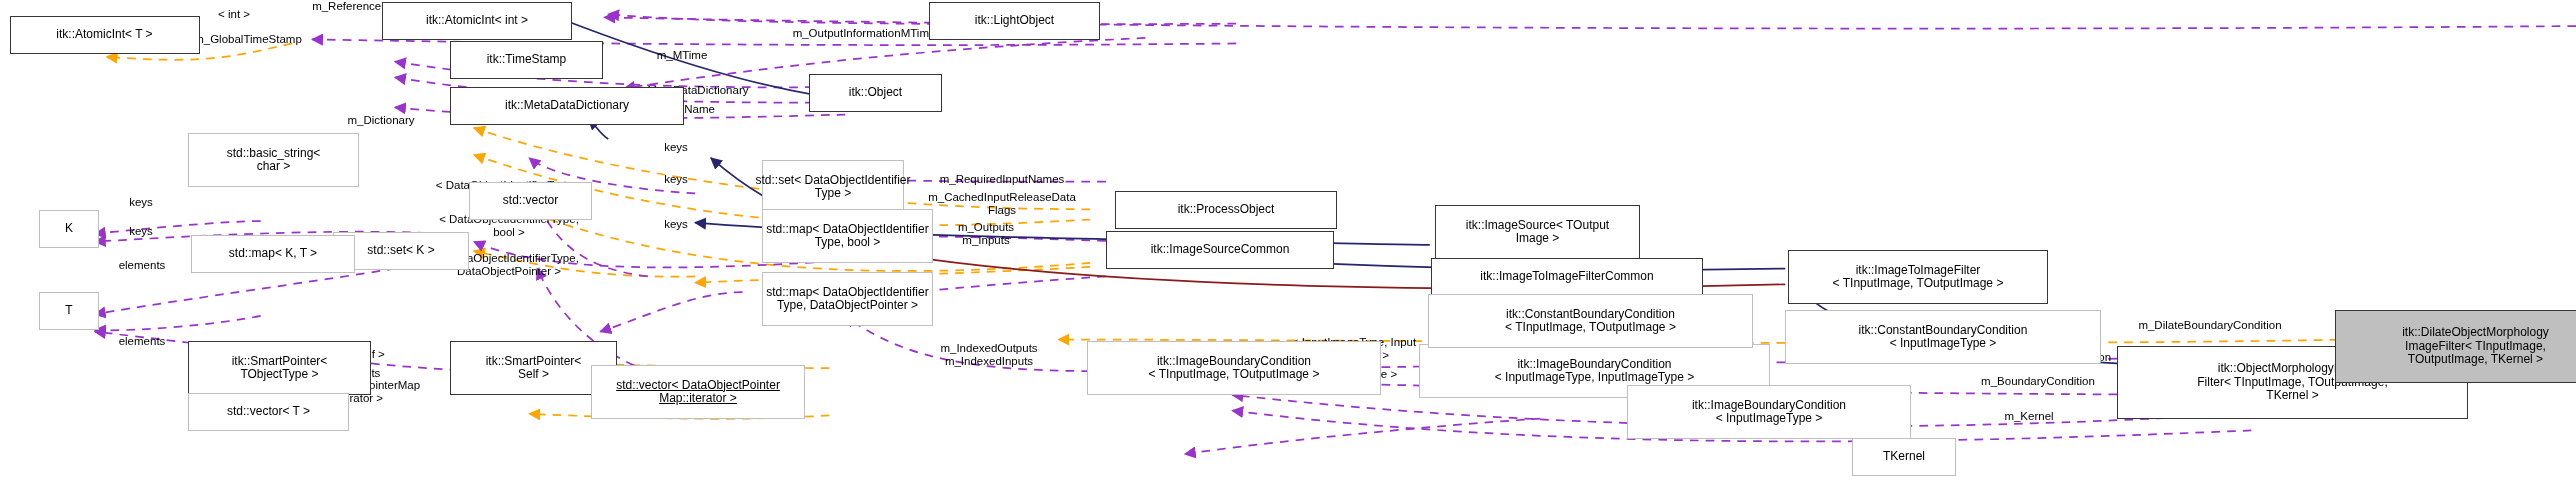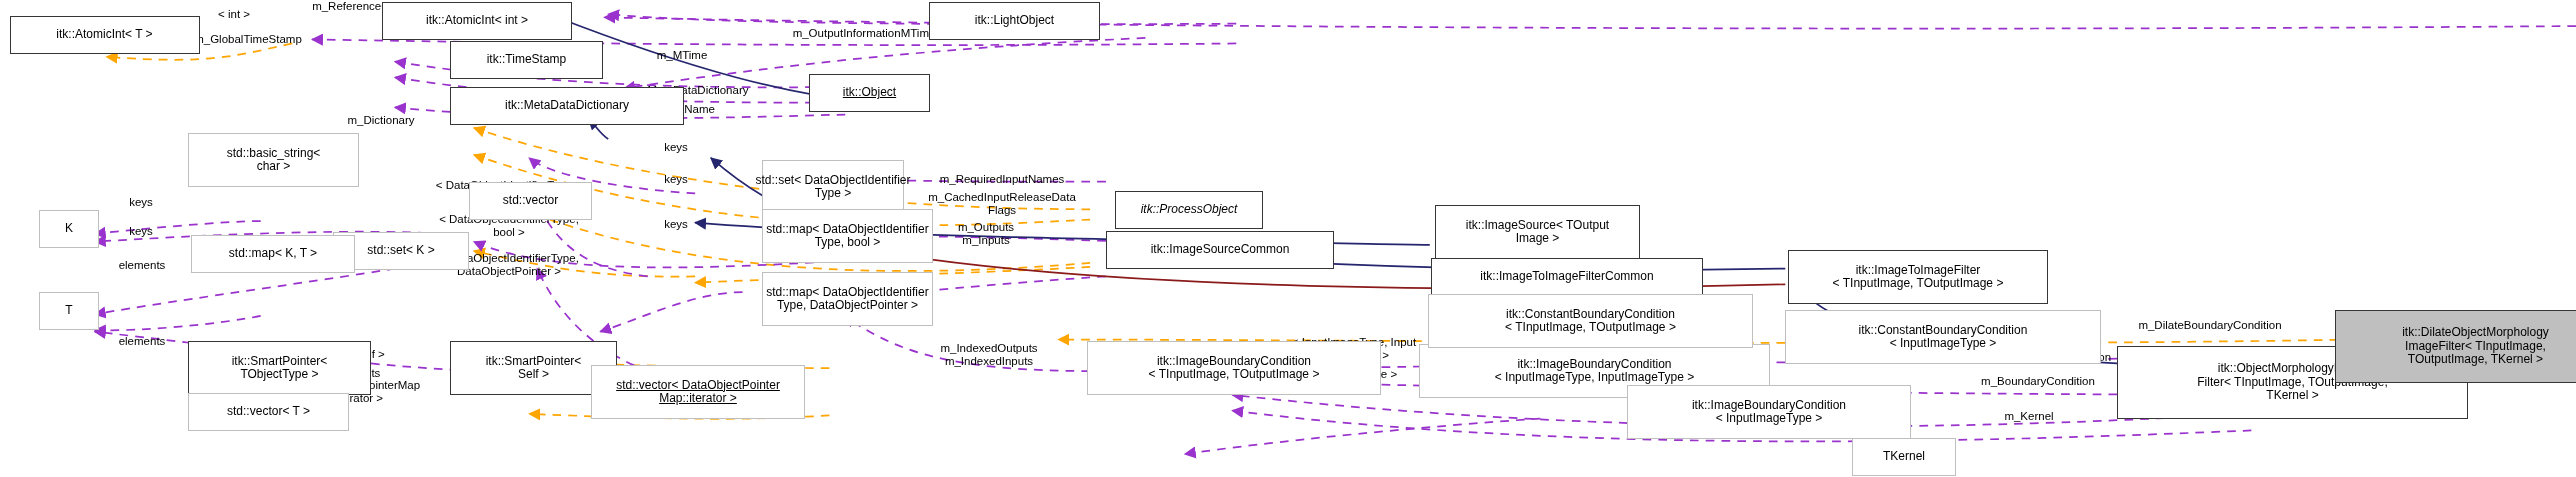--- a/index.html
+++ b/index.html
@@ -132,35 +132,35 @@
       <path d="M 2260,360 C 1900,370 1400,370 1090,315"></path>
     </g>
   </svg>
 
   <div id="nodes">
       <div class="node strong" style="left: 9.5px; top: 16px; width: 190px; min-height: 38px;">itk::AtomicInt&lt; T &gt;</div>
       <div class="node strong" style="left: 382px; top: 1.6px; width: 190px; min-height: 38px;">itk::AtomicInt&lt; int &gt;</div>
       <div class="node strong" style="left: 929px; top: 1.6px; width: 171px; min-height: 38px;">itk::LightObject</div>
       <div class="node strong" style="left: 450px; top: 41px; width: 153px; min-height: 38px;">itk::TimeStamp</div>
       <div class="node strong" style="left: 450px; top: 87px; width: 234px; min-height: 38px;">itk::MetaDataDictionary</div>
-      <div class="node strong" style="left: 809px; top: 74px; width: 121px; min-height: 38px; text-decoration: underline;">itk::Object</div>
+      <div class="node strong" style="left: 809px; top: 74px; width: 133px; min-height: 38px;">itk::Object</div>
       <div class="node" style="left: 188px; top: 133px; width: 171px; min-height: 54px;">std::basic_string&lt;
 char &gt;</div>
       <div class="node" style="left: 469px; top: 182px; width: 123px; min-height: 38px;">std::vector</div>
       <div class="node" style="left: 333px; top: 232px; width: 136px; min-height: 38px;">std::set&lt; K &gt;</div>
       <div class="node" style="left: 39px; top: 210px; width: 60px; min-height: 38px;">K</div>
       <div class="node" style="left: 191px; top: 235px; width: 164px; min-height: 38px;">std::map&lt; K, T &gt;</div>
       <div class="node" style="left: 39px; top: 292px; width: 60px; min-height: 38px;">T</div>
       <div class="node" style="left: 762px; top: 160px; width: 142px; min-height: 54px;">std::set&lt; DataObjectIdentifier
 Type &gt;</div>
       <div class="node" style="left: 762px; top: 209px; width: 171px; min-height: 54px;">std::map&lt; DataObjectIdentifier
 Type, bool &gt;</div>
       <div class="node" style="left: 762px; top: 272px; width: 171px; min-height: 54px;">std::map&lt; DataObjectIdentifier
 Type, DataObjectPointer &gt;</div>
-      <div class="node strong" style="left: 1115px; top: 191px; width: 148px; min-height: 38px; font-style: italic;">itk::ProcessObject</div>
+      <div class="node strong" style="left: 1115px; top: 191px; width: 222px; min-height: 38px;">itk::ProcessObject</div>
       <div class="node strong" style="left: 1106px; top: 231px; width: 228px; min-height: 38px;">itk::ImageSourceCommon</div>
       <div class="node strong" style="left: 1435px; top: 205px; width: 205px; min-height: 54px;">itk::ImageSource&lt; TOutput
 Image &gt;</div>
       <div class="node strong" style="left: 1431px; top: 258px; width: 272px; min-height: 38px;">itk::ImageToImageFilterCommon</div>
       <div class="node strong" style="left: 1788px; top: 250px; width: 260px; min-height: 54px;">itk::ImageToImageFilter
 &lt; TInputImage, TOutputImage &gt;</div>
       <div class="node strong" style="left: 188px; top: 341px; width: 183px; min-height: 54px;">itk::SmartPointer&lt;
 TObjectType &gt;</div>
       <div class="node strong" style="left: 450px; top: 341px; width: 167px; min-height: 54px;">itk::SmartPointer&lt;
 Self &gt;</div>

